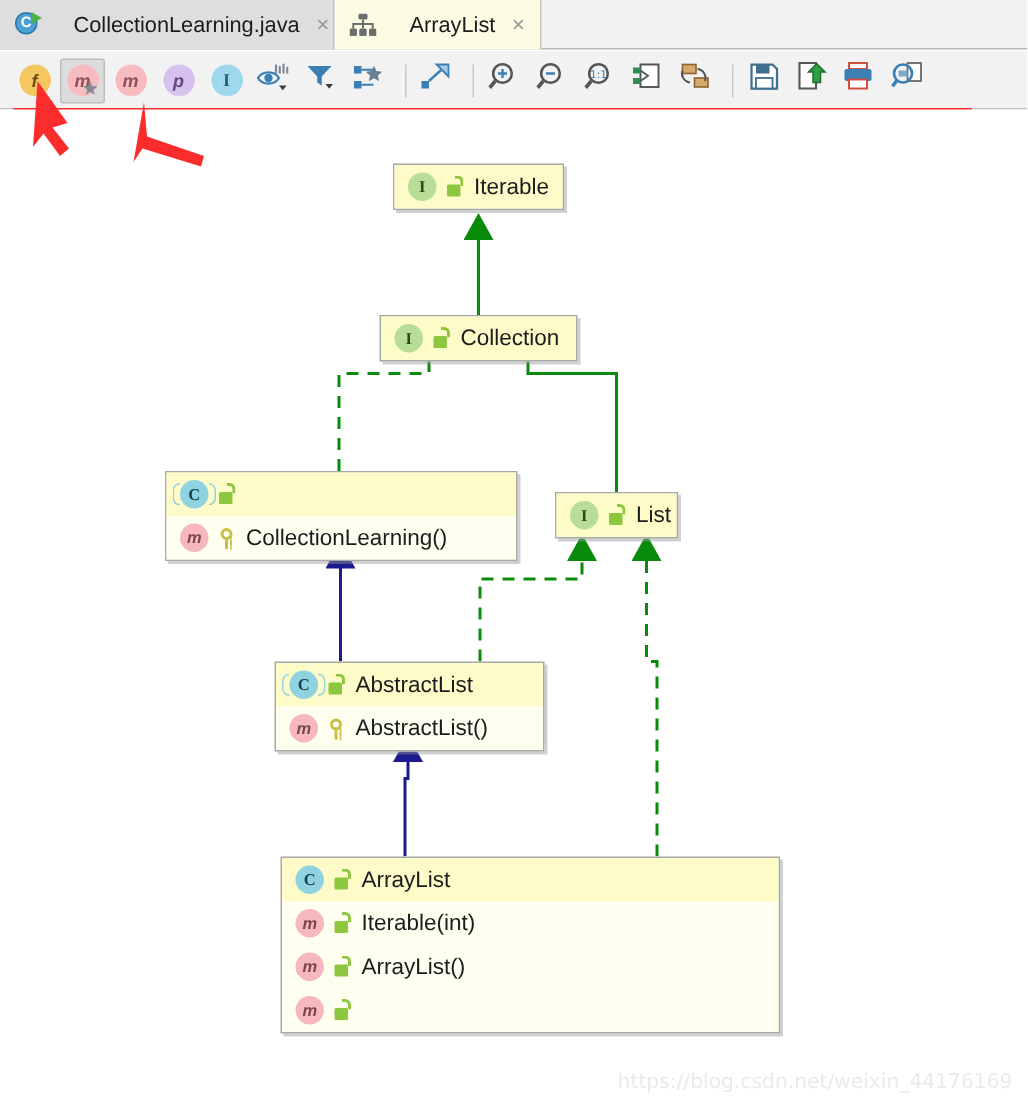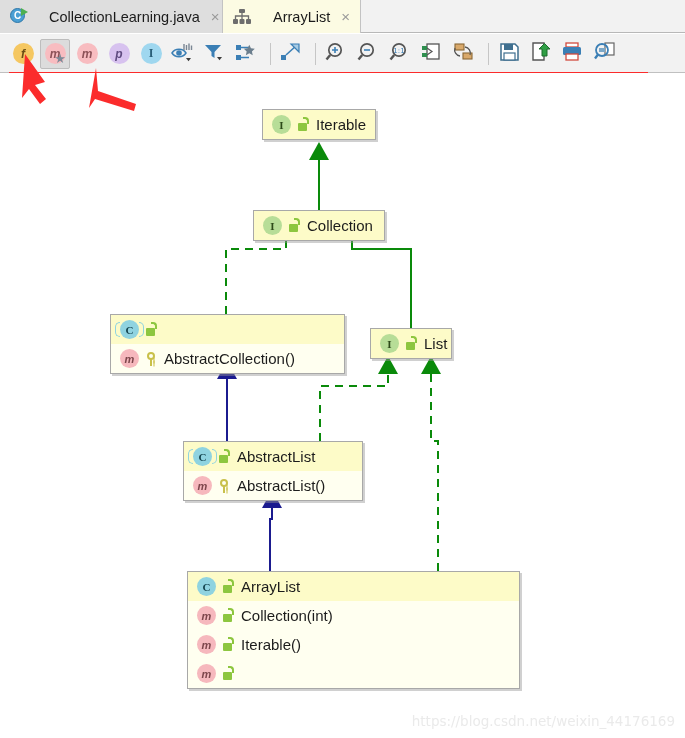--- a/index.html
+++ b/index.html
@@ -416,21 +416,21 @@
           </div>
         </div>
         <div class="node" style="left: 110px; top: 241px; width: 235px;">
           <div class="row header">
             <span class="mk mk-C abstract">C</span>
             <span class="vis pub"></span>
           </div>
           <div class="row member">
             <span class="mk mk-m">m</span>
             <span class="vis prot"></span>
-            <span>AbstractCollection()</span>
+            <span>CollectionLearning()</span>
           </div>
         </div>
         <div class="node" style="left: 370px; top: 255px; width: 82px;">
           <div class="row header">
             <span class="mk mk-I">I</span>
             <span class="vis pub"></span>
             <span>List</span>
           </div>
         </div>
         <div class="node" style="left: 183px; top: 368px; width: 180px;">
@@ -447,26 +447,26 @@
         </div>
         <div class="node" style="left: 187px; top: 498px; width: 333px;">
           <div class="row header">
             <span class="mk mk-C">C</span>
             <span class="vis pub"></span>
             <span>ArrayList</span>
           </div>
           <div class="row member">
             <span class="mk mk-m">m</span>
             <span class="vis pub"></span>
-            <span>Collection(int)</span>
+            <span>Iterable(int)</span>
           </div>
           <div class="row member">
             <span class="mk mk-m">m</span>
             <span class="vis pub"></span>
-            <span>Iterable()</span>
+            <span>ArrayList()</span>
           </div>
           <div class="row member">
             <span class="mk mk-m">m</span>
             <span class="vis pub"></span>
           </div>
         </div>
       </div>
 
     <div class="watermark">https://blog.csdn.net/weixin_44176169</div>
   </div>

